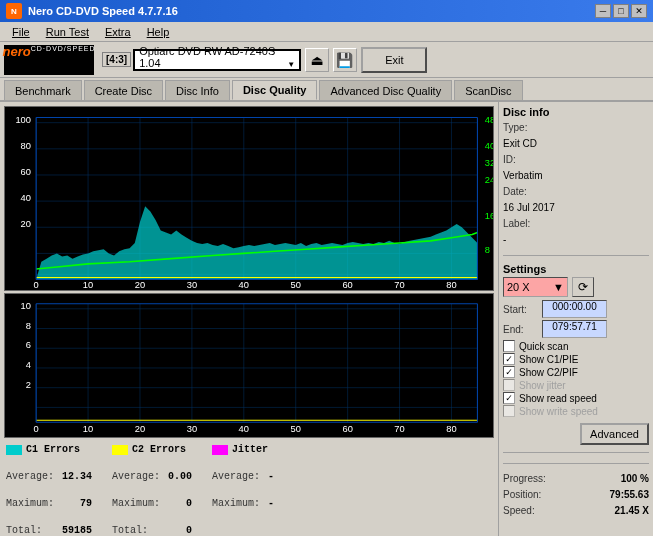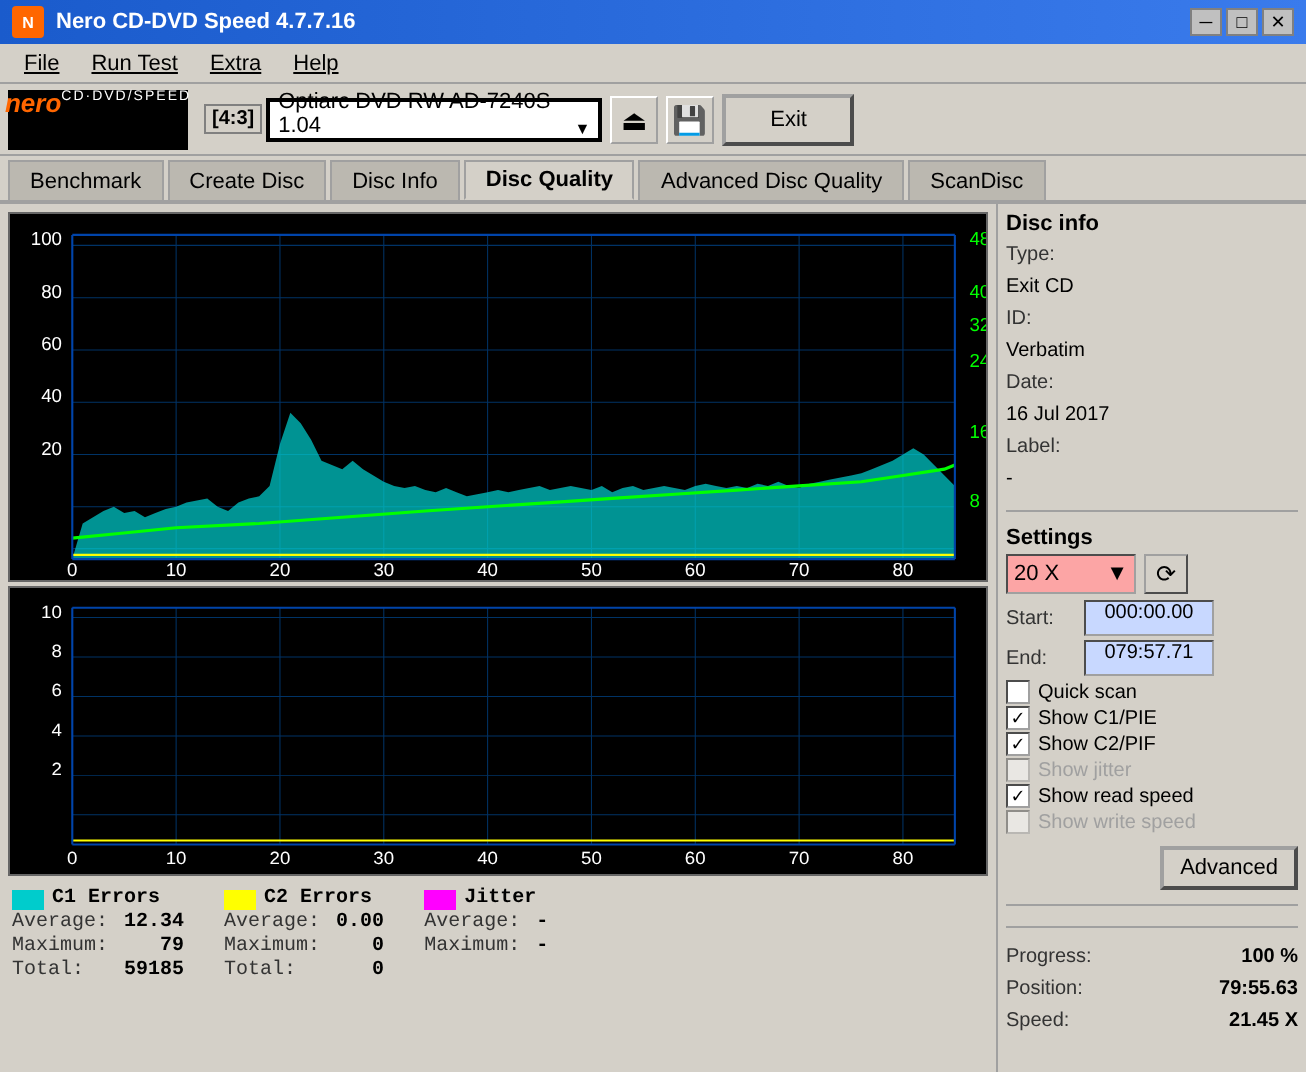--- a/index.html
+++ b/index.html
@@ -252,20 +252,21 @@
     }
     .legend-label {
       font-weight: bold;
       font-size: 10px;
     }
     .legend-row {
       display: flex;
       justify-content: space-between;
       gap: 8px;
       font-size: 10px;
+      margin-top: 15px;
     }
     .legend-key {
       color: #333;
     }
     .legend-val {
       font-weight: bold;
     }
 
     
     .right-panel {

